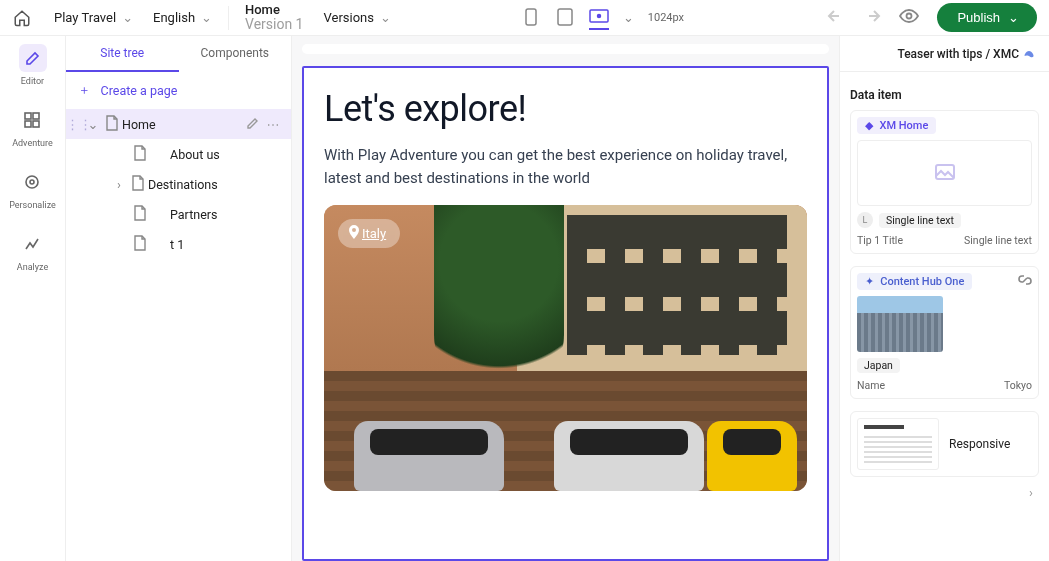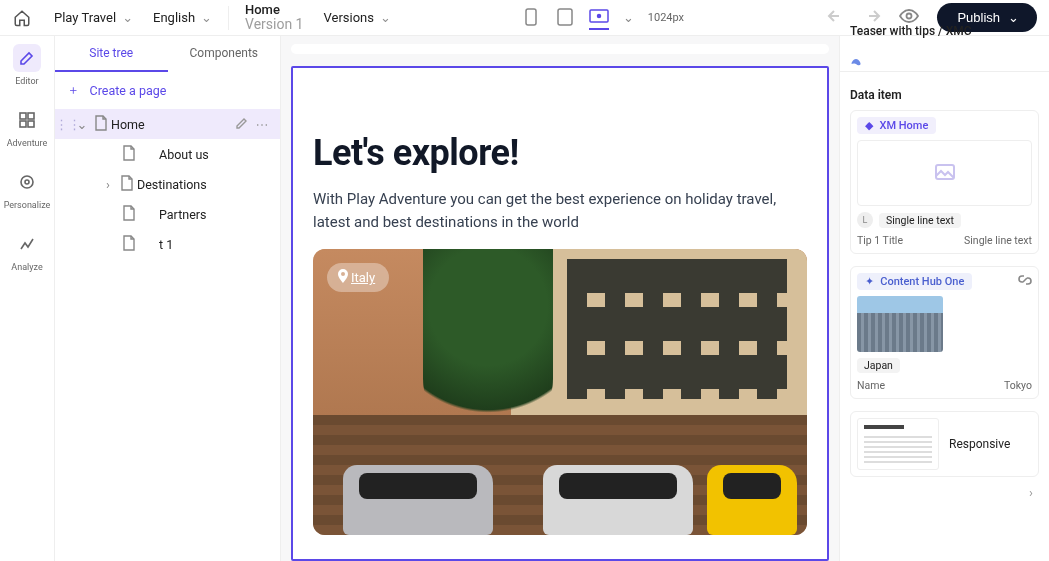--- a/index.html
+++ b/index.html
@@ -10,24 +10,24 @@
   .dd .chev { opacity:.5; }
   .vr { width:1px; height:24px; background:#eee; margin:0 6px; }
   .page-block { padding:0 10px; line-height:1.1; }
   .page-block .title { font-size:13px; font-weight:500; }
   .page-block .sub { font-size:14px; color:#9e9e9e; }
   .devices { display:flex; align-items:center; gap:14px; margin-left:120px; }
   .dev { width:20px; height:20px; display:flex; align-items:center; justify-content:center; cursor:pointer; border-bottom:2px solid transparent; padding-bottom:4px; margin-bottom:-4px; }
   .dev.active { border-bottom-color:#5b48e8; }
   .bp { font-size:11px; color:#666; }
   .top-right { margin-left:auto; display:flex; align-items:center; gap:18px; padding-right:12px; }
-  .publish { background:#0f172a; color:#fff; border:none; border-radius:16px; padding:7px 18px 7px 20px; font-weight:500; font-size:13px; display:flex; align-items:center; gap:8px; cursor:pointer; }
+  .publish { background:#15803d; color:#fff; border:none; border-radius:16px; padding:7px 18px 7px 20px; font-weight:500; font-size:13px; display:flex; align-items:center; gap:8px; cursor:pointer; }
 
   .body-area { display:flex; height:525px; }
-  .nav-rail { width:55px; border-right:1px solid #eee; display:flex; flex-direction:column; align-items:center; padding-top:8px; gap:20px; }
+  .nav-rail { width:66px; border-right:1px solid #eee; display:flex; flex-direction:column; align-items:center; padding-top:8px; gap:20px; }
   .rail-item { display:flex; flex-direction:column; align-items:center; gap:4px; font-size:9px; color:#666; cursor:pointer; }
   .rail-item.active .rail-icon { background:#efeafc; border-radius:6px; color:#5b48e8; }
   .rail-icon { width:28px; height:28px; display:flex; align-items:center; justify-content:center; }
 
   .tree-panel { width:226px; border-right:1px solid #eee; display:flex; flex-direction:column; }
   .tree-tabs { display:flex; }
   .tree-tab { flex:1; text-align:center; padding:10px 0; font-size:12px; cursor:pointer; border-bottom:2px solid transparent; color:#666; }
   .tree-tab.active { color:#5b48e8; border-bottom-color:#5b48e8; }
   .create-row { display:flex; align-items:center; gap:10px; padding:10px 12px; color:#5b48e8; cursor:pointer; font-size:12.5px; }
   .tree { }
@@ -37,21 +37,21 @@
   .tree-row .tw { width:18px; text-align:center; color:#888; }
   .tree-row .picon { width:20px; text-align:center; color:#888; }
   .tree-row .label { flex:1; font-size:12.5px; }
   .tree-row .edit,.tree-row .more { width:20px; text-align:center; color:#999; }
   .tree-row.child { padding-left:64px;gap:20px; }
   .tree-row.child2 { padding-left:44px; }
 
   .canvas { flex:1; background:#f7f7f8; position:relative; overflow:hidden; }
   .canvas .bar { position:absolute; top:8px; left:10px; right:10px; height:10px; background:#fff; border-radius:6px; }
   .frame { position:absolute; top:30px; left:10px; right:10px; bottom:0; background:#fff; border:2px solid #5b48e8; border-radius:2px; padding:20px 20px 0 20px; overflow:hidden; }
-  .hero-h { font-size:36px; font-weight:700; color:#111827; margin-bottom:14px; letter-spacing:-0.5px;margin-top:44px; }
+  .hero-h { font-size:36px; font-weight:400; color:#111827; margin-bottom:14px; letter-spacing:-0.5px; }
   .hero-p { font-size:15px; color:#374151; line-height:1.5; margin-bottom:16px; }
   .hero-img { position:relative; height:286px; border-radius:12px; overflow:hidden; background:linear-gradient(180deg,#c99b72,#a07250); }
   .building { position:absolute; top:0; bottom:120px; left:0; right:0; background:
     linear-gradient(90deg, rgba(0,0,0,0) 0%, rgba(0,0,0,0) 40%, #d6bf9a 40%, #d6bf9a 100%),
     linear-gradient(180deg,#c58a60,#b07850);
   }
   .windows { position:absolute; top:10px; right:20px; width:220px; height:140px;
     background:
       repeating-linear-gradient(90deg,#3a3a32 0 20px, transparent 20px 38px),
       repeating-linear-gradient(180deg,#3a3a32 0 34px, transparent 34px 48px);
@@ -61,21 +61,21 @@
     repeating-linear-gradient(0deg,#7a5437 0 10px,#6a4a30 10px 20px);
   }
   .car { position:absolute; bottom:0; width:150px; height:70px; background:#ccc; border-radius:14px 18px 6px 6px; }
   .car.c1 { left:30px; background:#b9b9bd; }
   .car.c2 { left:230px; background:#d8d8d8; }
   .car.c3 { right:10px; width:90px; background:#f2c200; }
   .car::before { content:""; position:absolute; top:8px; left:16px; right:16px; height:26px; background:#222; border-radius:8px; }
   .tag { position:absolute; top:14px; left:14px; background:rgba(255,255,255,0.35); backdrop-filter:blur(2px); color:#fff; padding:6px 14px 6px 10px; border-radius:18px; display:flex; align-items:center; gap:2px; font-size:13px;text-decoration:underline; }
 
   .rhs { width:210px; border-left:1px solid #eee; display:flex; flex-direction:column; }
-  .rhs-head { height:36px; display:flex; align-items:flex-start; justify-content:flex-end; gap:14px; padding:0 10px; border-bottom:1px solid #eee; font-size:12px; font-weight:500;flex-direction:column; }
+  .rhs-head { height:36px; display:flex; align-items:center; justify-content:flex-end; gap:4px; padding:0 10px; border-bottom:1px solid #eee; font-size:12px; font-weight:500; }
   .rhs-body { padding:10px 10px 0 10px; overflow:auto; flex:1; }
   .section-title { font-size:12px; font-weight:600; margin:6px 0 8px; }
   .card { border:1px solid #eee; border-radius:6px; padding:6px; margin-bottom:12px; }
   .chip { display:inline-flex; align-items:center; gap:6px; background:#f1effc; color:#5b48e8; border-radius:4px; padding:2px 8px; font-size:11px; font-weight:500; }
   .thumb-img { margin-top:6px; height:66px; border:1px solid #eee; border-radius:4px; display:flex; align-items:center; justify-content:center; color:#c9c2ef; }
   .kv-chip { display:flex; align-items:center; gap:6px; margin-top:6px; }
   .kv-chip .badge { width:16px; height:16px; border-radius:50%; background:#eee; display:flex; align-items:center; justify-content:center; font-size:9px; color:#888; }
   .kv-chip .val { background:#f3f3f3; border-radius:4px; padding:1px 7px; font-size:10.5px; }
   .kv { display:flex; justify-content:space-between; font-size:10.5px; color:#666; margin-top:6px; }
   .version-card { border:1px solid #eee; border-radius:6px; padding:6px; display:flex; align-items:center; gap:10px; font-size:12px; }

